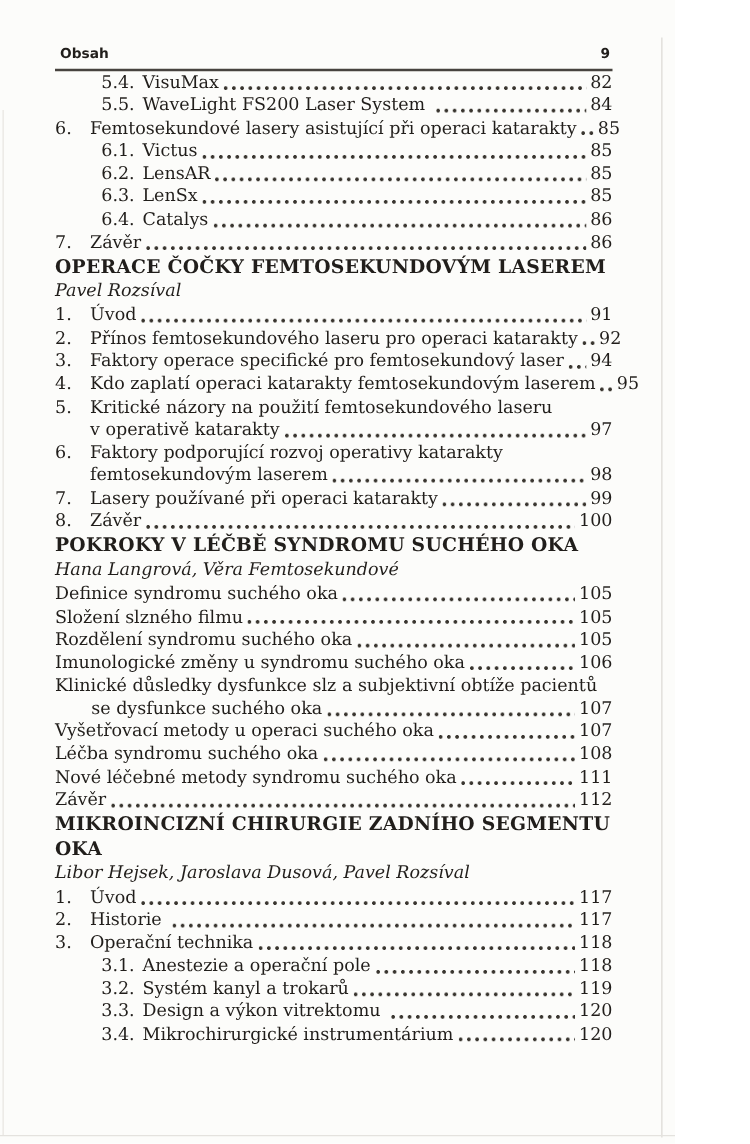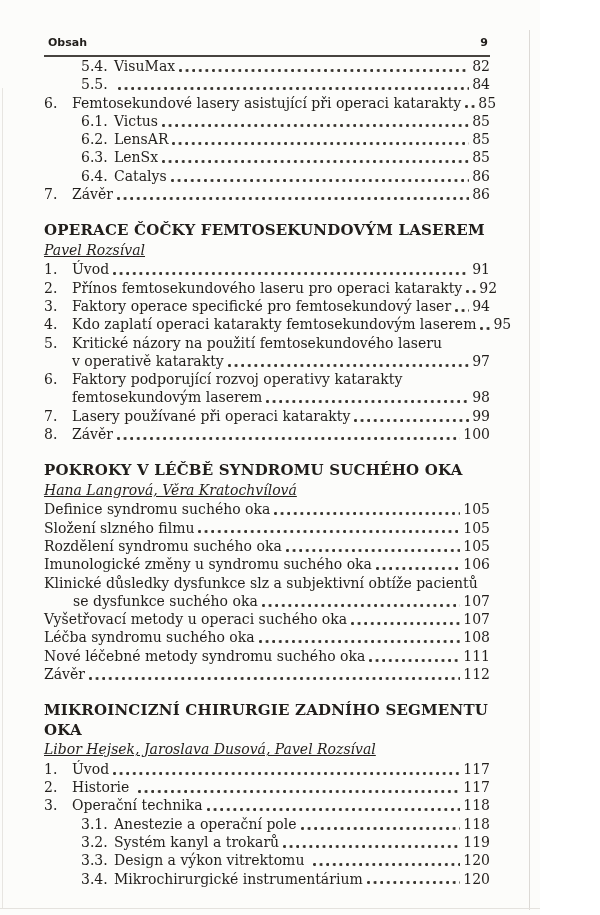--- a/index.html
+++ b/index.html
@@ -28,23 +28,23 @@
   .line{display:flex;align-items:flex-end;}
   .line.cont{padding-left:29px;}
   .lbl{white-space:pre;}
   .dots{
     flex:1 1 10px;min-width:10px;height:3px;align-self:flex-end;
     margin:0 3px 3.5px 4px;
     background-image:radial-gradient(circle at 1.5px 1.5px,#39352f 1.25px,transparent 1.7px);
     background-size:6.6px 3px;background-repeat:repeat-x;background-position:left bottom;
   }
   .pg{flex:0 0 auto;}
-  .section{margin-top:18px;}
+  .section{margin-top:1px;}
   .sec-title{font-weight:bold;font-size:15px;line-height:19.5px;letter-spacing:0.2px;}
-  .sec-authors{font-style:italic;line-height:19.5px;text-decoration:underline;}
+  .sec-authors{font-style:italic;line-height:19.5px;}
 </style>
 </head>
 <body>
 
 <div class="page">
   <div class="scan-edge-left"></div>
   <div class="scan-edge-right"></div>
   <div class="scan-edge-bottom"></div>
   <div class="inner">
     <div class="hdr">
@@ -60,20 +60,21 @@
                 <span class="lbl">VisuMax</span>
                 <span class="dots"></span>
                 <span class="pg">82</span>
               </span>
             </span>
           </div>
           <div class="row lvl2">
             <span class="num">5.5.</span>
             <span class="body">
               <span class="line">
+                <span class="lbl">WaveLight FS200 Laser System </span>
                 <span class="dots"></span>
                 <span class="pg">84</span>
               </span>
             </span>
           </div>
           <div class="row">
             <span class="num">6.</span>
             <span class="body">
               <span class="line">
                 <span class="lbl">Femtosekundové lasery asistující při operaci katarakty</span>
@@ -218,21 +219,21 @@
               <span class="line">
                 <span class="lbl">Závěr</span>
                 <span class="dots"></span>
                 <span class="pg">100</span>
               </span>
             </span>
           </div>
         </div>
         <div class="block section">
           <div class="sec-title">POKROKY V LÉČBĚ SYNDROMU SUCHÉHO OKA</div>
-          <div class="sec-authors">Hana Langrová, Věra Kratochvílová</div>
+          <div class="sec-authors">Hana Langrová, Věra Femtosekundové</div>
           <div class="row">
             <span class="body">
               <span class="line">
                 <span class="lbl">Definice syndromu suchého oka</span>
                 <span class="dots"></span>
                 <span class="pg">105</span>
               </span>
             </span>
           </div>
           <div class="row">

